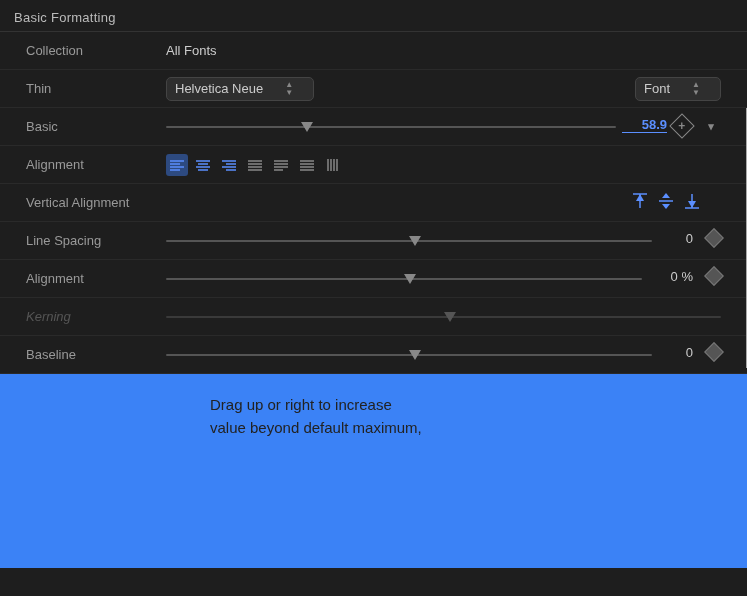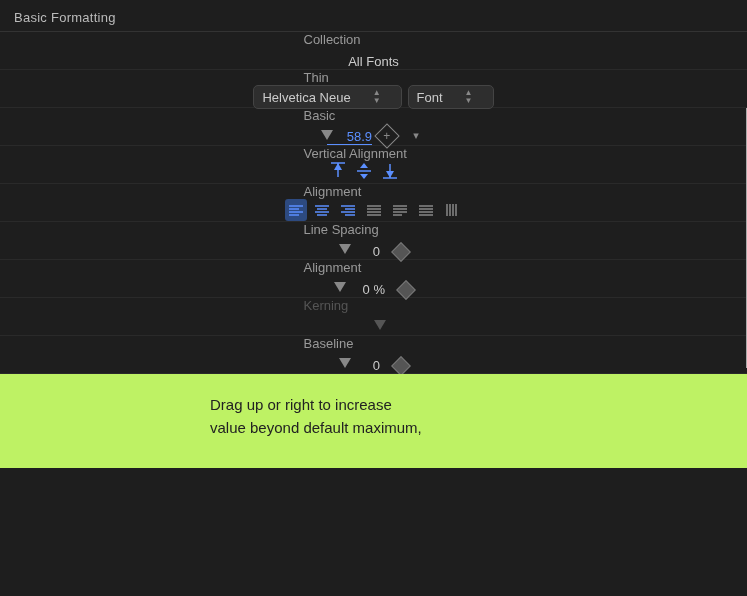--- a/index.html
+++ b/index.html
@@ -8,58 +8,58 @@
       height: 596px;
       background: #1e1e1e;
       font-family: -apple-system, BlinkMacSystemFont, "Helvetica Neue", sans-serif;
       color: #ccc;
       font-size: 13px;
       overflow: hidden;
     }
 
     .panel {
       width: 747px;
-      height: 468px;
+      height: 568px;
       display: flex;
       flex-direction: column;
     }
 
     .section-title {
       color: #bbb;
       font-size: 13px;
       padding: 10px 14px 6px 14px;
       border-bottom: 1px solid #333;
       font-weight: 500;
       letter-spacing: 0.02em;
     }
 
     .row {
       display: flex;
       align-items: center;
       padding: 0 26px;
       height: 38px;
       border-bottom: 1px solid #2a2a2a;
       position: relative;
-      flex-direction: column;
     }
 
     .row-label {
       color: #999;
       font-size: 13px;
       width: 140px;
       flex-shrink: 0;
     }
 
     .row-label.disabled {
       color: #555;
+      font-style: italic;
     }
 
     .row-content {
       display: flex;
-      align-items: flex-end;
+      align-items: flex-start;
       flex: 1;
       gap: 6px;
     }
 
     
     .collection-value {
       color: #ccc;
       font-size: 13px;
     }
 
@@ -185,45 +185,46 @@
       align-items: center;
       justify-content: center;
       cursor: pointer;
       color: #888;
       font-size: 11px;
       margin-left: 4px;
     }
 
     
     .tooltip-area {
-      background: #bef264;
+      background: #3b82f6;
       padding: 20px 30px 20px 30px;
       display: flex;
       flex-direction: column;
       align-items: flex-start;
       flex: 1;
       position: relative;
     }
 
     .tooltip-text {
       color: #222;
       font-size: 15px;
       line-height: 1.5;
       text-align: left;
       max-width: 380px;
       margin-left: 180px;
     }
 
     
     .size-row-content {
       display: flex;
-      align-items: flex-end;
+      align-items: flex-start;
       flex: 1;
       gap: 6px;
       position: relative;
+      font-weight: bold;
     }
 
     .add-keyframe-icon {
       width: 18px;
       height: 18px;
       border: 1.5px solid #888;
       transform: rotate(45deg);
       cursor: pointer;
       flex-shrink: 0;
       position: relative;
@@ -296,52 +297,20 @@
       </div>
       <div class="size-value">58.9</div>
       <div class="add-keyframe-icon"></div>
       <div class="chevron-btn">▾</div>
     </div>
 
     <div style="position:absolute; right: 0; top: 0; width: 1px; background: #aaa; height: 260px; z-index: 5;"></div>
   </div>
 
   <div class="row">
-    <div class="row-label">Vertical Alignment</div>
-    <div class="row-content">
-      <div class="valign-icons">
-
-        <div style="color:#5b8fff; cursor:pointer; font-size:16px;">
-          <svg width="18" height="18" viewBox="0 0 18 18">
-              <line x1="2" y1="2" x2="16" y2="2" stroke="#5b8fff" stroke-width="1.5"></line>
-              <line x1="9" y1="2" x2="9" y2="16" stroke="#5b8fff" stroke-width="1.5"></line>
-              <polygon points="5,9 9,2 13,9" fill="#5b8fff"></polygon>
-            </svg>
-        </div>
-
-        <div style="color:#5b8fff; cursor:pointer;">
-          <svg width="18" height="18" viewBox="0 0 18 18">
-              <line x1="2" y1="9" x2="16" y2="9" stroke="#5b8fff" stroke-width="1.5"></line>
-              <polygon points="5,6 9,1 13,6" fill="#5b8fff"></polygon>
-              <polygon points="5,12 9,17 13,12" fill="#5b8fff"></polygon>
-            </svg>
-        </div>
-
-        <div style="color:#5b8fff; cursor:pointer;">
-          <svg width="18" height="18" viewBox="0 0 18 18">
-              <line x1="2" y1="16" x2="16" y2="16" stroke="#5b8fff" stroke-width="1.5"></line>
-              <line x1="9" y1="2" x2="9" y2="16" stroke="#5b8fff" stroke-width="1.5"></line>
-              <polygon points="5,9 9,16 13,9" fill="#5b8fff"></polygon>
-            </svg>
-        </div>
-      </div>
-    </div>
-  </div>
-
-  <div class="row">
     <div class="row-label">Alignment</div>
     <div class="row-content">
       <div class="align-icons">
 
         <div class="align-icon active" title="Align Left">
           <svg width="14" height="12" viewBox="0 0 14 12">
               <line x1="0" y1="2" x2="14" y2="2" stroke="#5b8fff" stroke-width="1.5"></line>
               <line x1="0" y1="5" x2="10" y2="5" stroke="#5b8fff" stroke-width="1.5"></line>
               <line x1="0" y1="8" x2="14" y2="8" stroke="#5b8fff" stroke-width="1.5"></line>
               <line x1="0" y1="11" x2="10" y2="11" stroke="#5b8fff" stroke-width="1.5"></line>
@@ -399,20 +368,52 @@
               <line x1="4" y1="0" x2="4" y2="12" stroke="#888" stroke-width="1.5"></line>
               <line x1="7" y1="0" x2="7" y2="12" stroke="#888" stroke-width="1.5"></line>
               <line x1="10" y1="0" x2="10" y2="12" stroke="#888" stroke-width="1.5"></line>
             </svg>
         </div>
       </div>
     </div>
   </div>
 
   <div class="row">
+    <div class="row-label">Vertical Alignment</div>
+    <div class="row-content">
+      <div class="valign-icons">
+
+        <div style="color:#5b8fff; cursor:pointer; font-size:16px;">
+          <svg width="18" height="18" viewBox="0 0 18 18">
+              <line x1="2" y1="2" x2="16" y2="2" stroke="#5b8fff" stroke-width="1.5"></line>
+              <line x1="9" y1="2" x2="9" y2="16" stroke="#5b8fff" stroke-width="1.5"></line>
+              <polygon points="5,9 9,2 13,9" fill="#5b8fff"></polygon>
+            </svg>
+        </div>
+
+        <div style="color:#5b8fff; cursor:pointer;">
+          <svg width="18" height="18" viewBox="0 0 18 18">
+              <line x1="2" y1="9" x2="16" y2="9" stroke="#5b8fff" stroke-width="1.5"></line>
+              <polygon points="5,6 9,1 13,6" fill="#5b8fff"></polygon>
+              <polygon points="5,12 9,17 13,12" fill="#5b8fff"></polygon>
+            </svg>
+        </div>
+
+        <div style="color:#5b8fff; cursor:pointer;">
+          <svg width="18" height="18" viewBox="0 0 18 18">
+              <line x1="2" y1="16" x2="16" y2="16" stroke="#5b8fff" stroke-width="1.5"></line>
+              <line x1="9" y1="2" x2="9" y2="16" stroke="#5b8fff" stroke-width="1.5"></line>
+              <polygon points="5,9 9,16 13,9" fill="#5b8fff"></polygon>
+            </svg>
+        </div>
+      </div>
+    </div>
+  </div>
+
+  <div class="row">
     <div class="row-label">Line Spacing</div>
     <div class="row-content">
       <div class="slider-container">
         <div class="slider-track">
           <div class="thumb-arrow" style="left: 50%;"></div>
         </div>
       </div>
       <div class="numeric-value">0</div>
       <div class="keyframe-btn"></div>
     </div>

